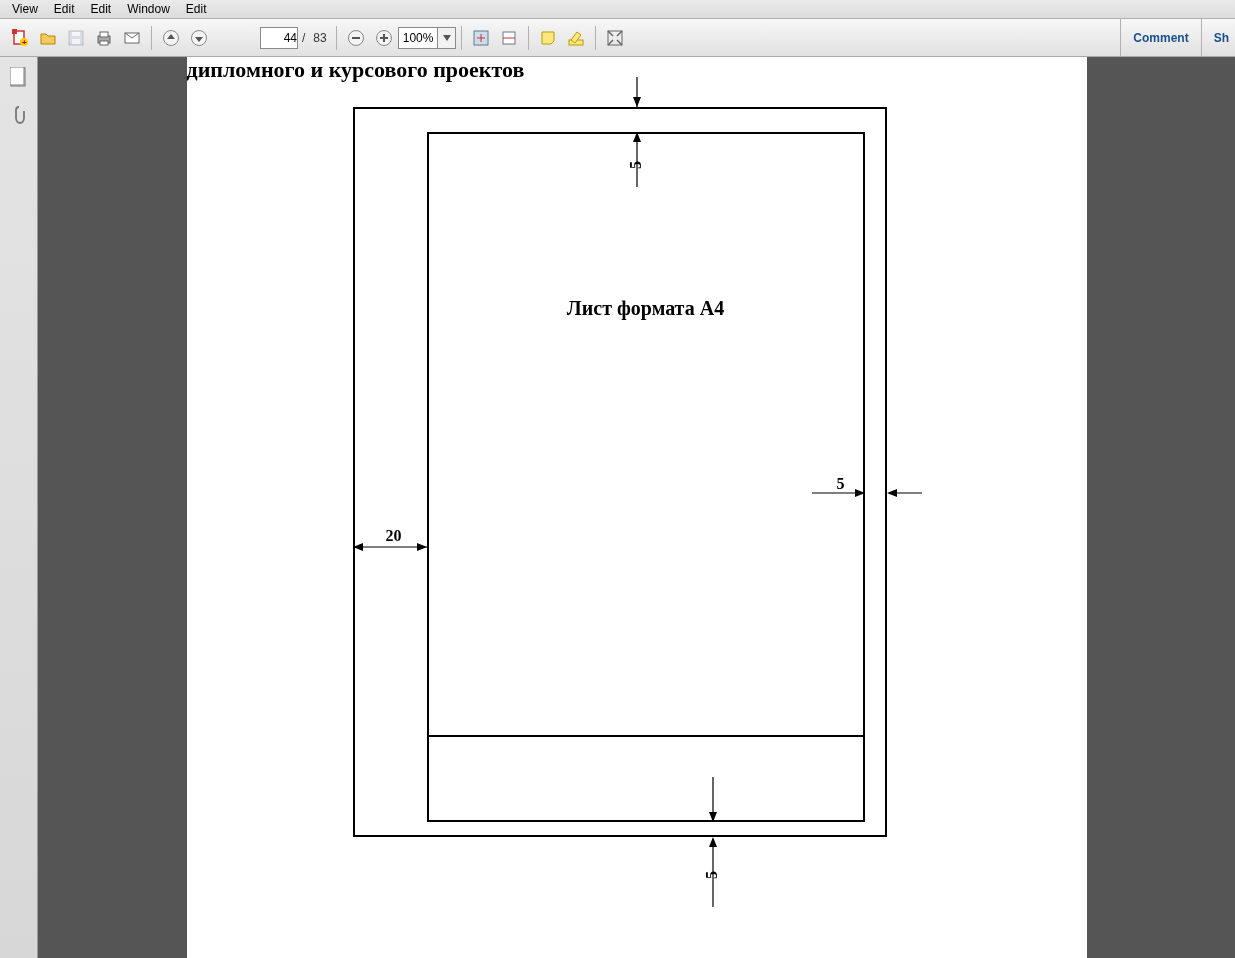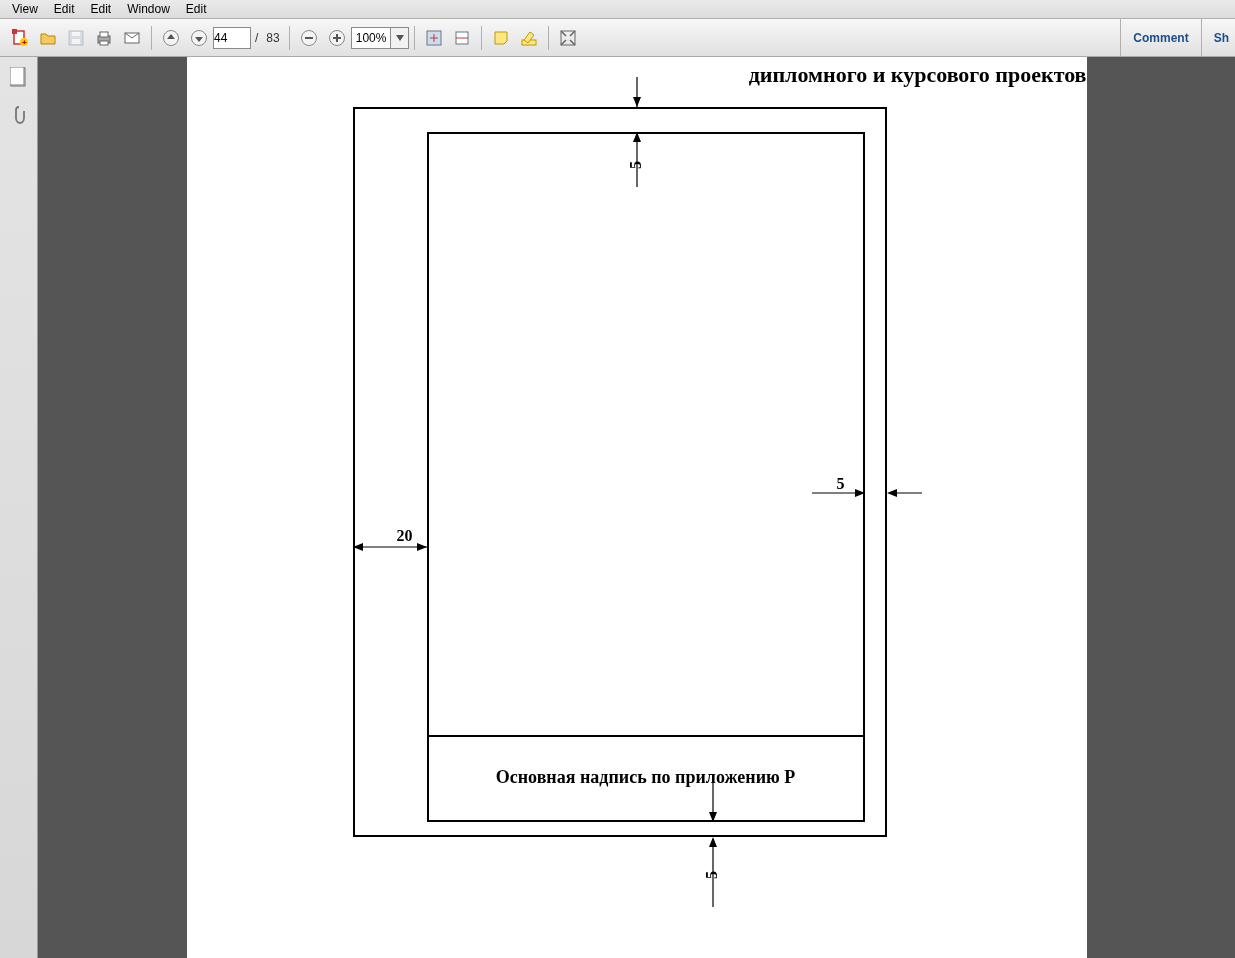--- a/index.html
+++ b/index.html
@@ -6,36 +6,36 @@
 body { font-family: "Segoe UI", Tahoma, sans-serif; font-size: 12px; background: #fff; width: 1235px; height: 958px; overflow: hidden; display: flex; flex-direction: column; }
 
 
 .menubar { background: linear-gradient(#eaeaea,#dcdcdc); height: 19px; display: flex; align-items: center; border-bottom: 1px solid #b0b0b0; padding-left: 4px; }
 .menubar span { padding: 2px 8px; color: #000; cursor: default; }
 
 
 .toolbar { background: linear-gradient(#f7f7f7,#e1e1e1); height: 38px; display: flex; align-items: center; border-bottom: 1px solid #a9a9a9; padding: 0 6px; user-select: none; }
 .tbtn { width: 24px; height: 24px; display: flex; align-items: center; justify-content: center; margin: 0 2px; border: 1px solid transparent; border-radius: 3px; }
 .sep { width: 1px; height: 24px; background: #b0b0b0; margin: 0 5px; }
-.pagebox { width: 38px; height: 22px; border: 1px solid #8a8a8a; text-align: left; font-size: 12px; background: #fff; }
+.pagebox { width: 38px; height: 22px; border: 1px solid #8a8a8a; text-align: right; font-size: 12px; background: #fff; margin-left: 47px; }
 .plabel { margin: 0 4px; color: #333; font-size: 12px; }
 .zoomcab { height: 22px; display: flex; align-items: center; border: 1px solid #8a8a8a; background: #fff; padding: 0 4px; font-size: 12px; }
 .zoomdrop { width: 18px; height: 22px; border: 1px solid #8a8a8a; border-left: none; display:flex;align-items:center;justify-content:center; background:#f2f2f2;}
 .spacer { flex: 1; }
 .linkbtn { color: #1a4f8b; font-weight: bold; font-size: 12px; padding: 6px 12px; border-left: 1px solid #b0b0b0; height: 100%; display: flex; align-items: center; }
 
 
 .workspace { flex: 1; display: flex; overflow: hidden; }
 .sidebar { width: 38px; background: linear-gradient(#e4e4e4,#d7d7d7); border-right: 1px solid #9a9a9a; display: flex; flex-direction: column; align-items: center; padding-top: 8px; gap: 14px; }
 .sideicon { width: 24px; height: 24px; display:flex; align-items:center; justify-content:center; color:#555; }
 
 .viewer { flex: 1; background: #555; display: flex; justify-content: center; overflow: auto; }
 .page { background: #fff; width: 900px; min-height: 1050px; margin: 0; position: relative; font-family: "Times New Roman", serif; }
 
-.doc-heading { text-align: right; font-weight: bold; font-size: 22px; padding-top: 5px; }
+.doc-heading { text-align: left; font-weight: bold; font-size: 22px; }
 
 .outer-frame { position: absolute; left: 166px; top: 50px; width: 534px; height: 730px; border: 2px solid #000; }
 .inner-frame { position: absolute; left: 240px; top: 75px; width: 438px; height: 690px; border: 2px solid #000; }
 .titleblock-line { position: absolute; left: 240px; top: 678px; width: 438px; height: 0; border-top: 2px solid #000; }
 .a4-label { position: absolute; left: 240px; top: 240px; width: 438px; text-align: center; font-weight: bold; font-size: 20px; }
 .tb-label { position: absolute; left: 240px; top: 710px; width: 438px; text-align: center; font-weight: bold; font-size: 18px; }
 
 .dimlabel { position:absolute; font-weight:bold; font-size:16px; font-family:"Times New Roman",serif;}
 .rot { transform: rotate(-90deg); transform-origin:left top; }
 svg.dim { position:absolute; overflow:visible; }
@@ -178,36 +178,36 @@
     </div>
   </div>
 
   <div class="viewer">
     <div class="page">
       <div class="doc-heading">дипломного и курсового проектов</div>
 
       <div class="outer-frame"></div>
       <div class="inner-frame"></div>
       <div class="titleblock-line"></div>
-      <div class="tb-label">Основная надпись по приложению Р</div>
+      <div class="a4-label">Лист формата А4</div>
 
       <svg class="dim" style="left:442px; top:20px;" width="20" height="110">
         <line x1="8" y1="0" x2="8" y2="30"></line>
           <polygon points="8,30 4,20 12,20"></polygon>
         <line x1="8" y1="110" x2="8" y2="60"></line>
           <polygon points="8,55 4,65 12,65"></polygon>
       </svg>
       <span class="dimlabel rot" style="left:440px; top:112px;">5</span>
 
       <svg class="dim" style="left:166px; top:480px;" width="80" height="20">
         <line x1="0" y1="10" x2="74" y2="10"></line>
         <polygon points="0,10 10,6 10,14"></polygon>
           <polygon points="74,10 64,6 64,14"></polygon>
       </svg>
-      <span class="dimlabel" style="left:210px; top:470px;">20</span>
+      <span class="dimlabel" style="left:199px; top:470px;">20</span>
 
       <svg class="dim" style="left:625px; top:426px;" width="110" height="20">
         <line x1="0" y1="10" x2="51" y2="10"></line>
           <polygon points="53,10 43,6 43,14"></polygon>
         <line x1="77" y1="10" x2="110" y2="10"></line>
           <polygon points="75,10 85,6 85,14"></polygon>
       </svg>
       <span class="dimlabel" style="left:650px; top:418px;">5</span>
 
       <svg class="dim" style="left:518px; top:720px;" width="20" height="130">

